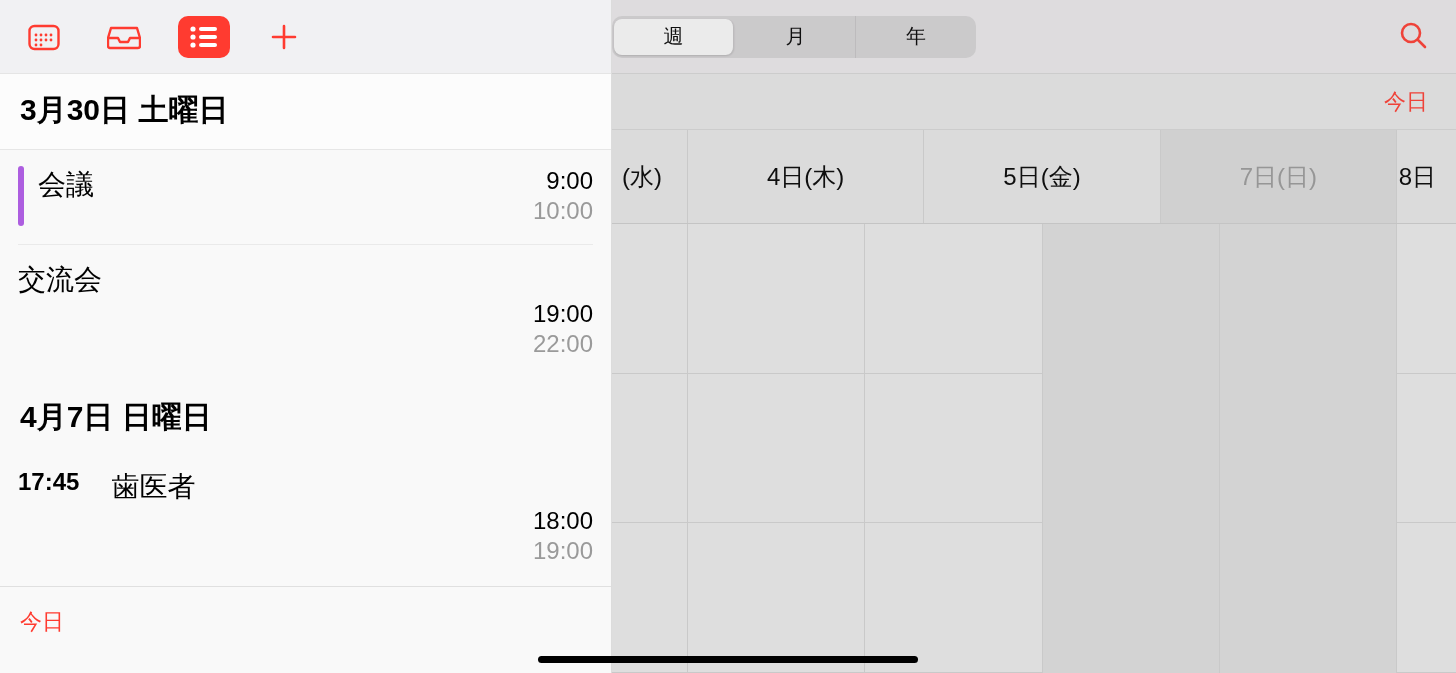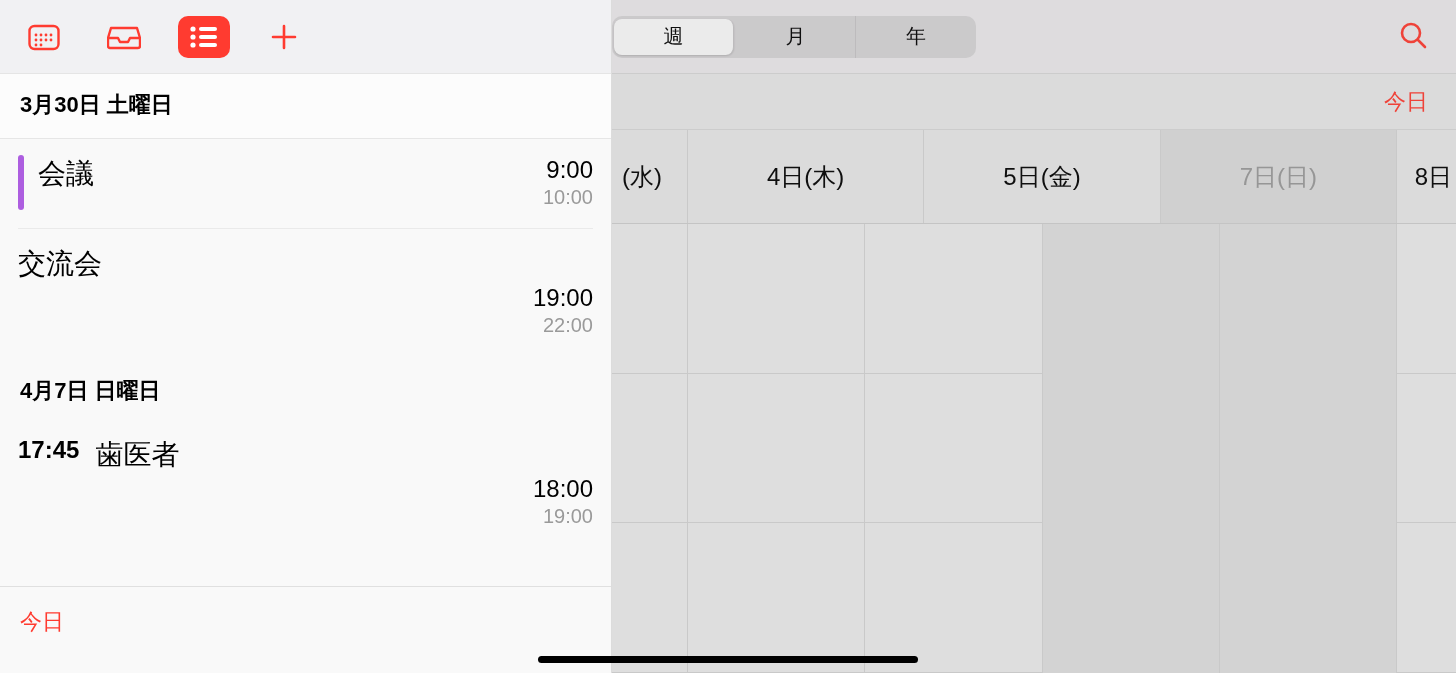--- a/index.html
+++ b/index.html
@@ -47,21 +47,21 @@
       color: #fff;
     }
 
     .list-area {
       flex: 1;
       overflow-y: auto;
       background: #f9f9f9;
     }
 
     .date-header {
-      font-size: 22px;
+      font-size: 30px;
       font-weight: 700;
       color: #000;
       padding: 20px 10px 14px 20px;
     }
     .date-header.highlight {
       background: #fcfcfc;
       border-bottom: 1px solid #e6e6e6;
       padding-top: 16px;
       padding-bottom: 18px;
     }
@@ -82,35 +82,35 @@
       align-self: stretch;
     }
     .purple { background: #ad5ee0; }
     .green  { background: #34c759; }
 
     .ev-main { flex: 1; display: flex; align-items: flex-start; }
     .ev-alert-time {
       font-size: 24px;
       font-weight: 600;
       color: #000;
-      margin-right: 16px;
+      margin-right: 32px;
     }
     .ev-title {
       font-size: 28px;
       color: #000;
       font-weight: 400;
     }
     .ev-times { text-align: right; }
     .ev-start {
       font-size: 24px;
       color: #000;
       line-height: 1.25;
     }
     .ev-end {
-      font-size: 20px;
+      font-size: 24px;
       color: #9a9a9a;
       line-height: 1.25;
     }
 
     .footer {
       border-top: 1px solid #e0e0e0;
       padding: 20px 20px 36px 20px;
       background: #f9f9f9;
     }
     .today-link {
@@ -350,21 +350,21 @@
 
   <div class="subheader">
     <span class="today-right">今日</span>
   </div>
 
   <div class="day-headers">
     <div class="day-col-header partial" style="flex:0 0 75px">(水)</div>
     <div class="day-col-header">4日(木)</div>
     <div class="day-col-header">5日(金)</div>
     <div class="day-col-header weekend">7日(日)</div>
-    <div class="day-col-header" style="flex:0 0 60px; justify-content:flex-end; padding-right:4px;">8日</div>
+    <div class="day-col-header" style="flex:0 0 60px; justify-content:flex-end; padding-right:20px;">8日</div>
   </div>
 
   <div class="grid">
     <div class="grid-rows">
       <div class="grid-row"></div>
         <div class="grid-row"></div>
         <div class="grid-row"></div>
     </div>
     <div class="grid-cols">
       <div class="grid-col" style="flex:0 0 75px"></div>

